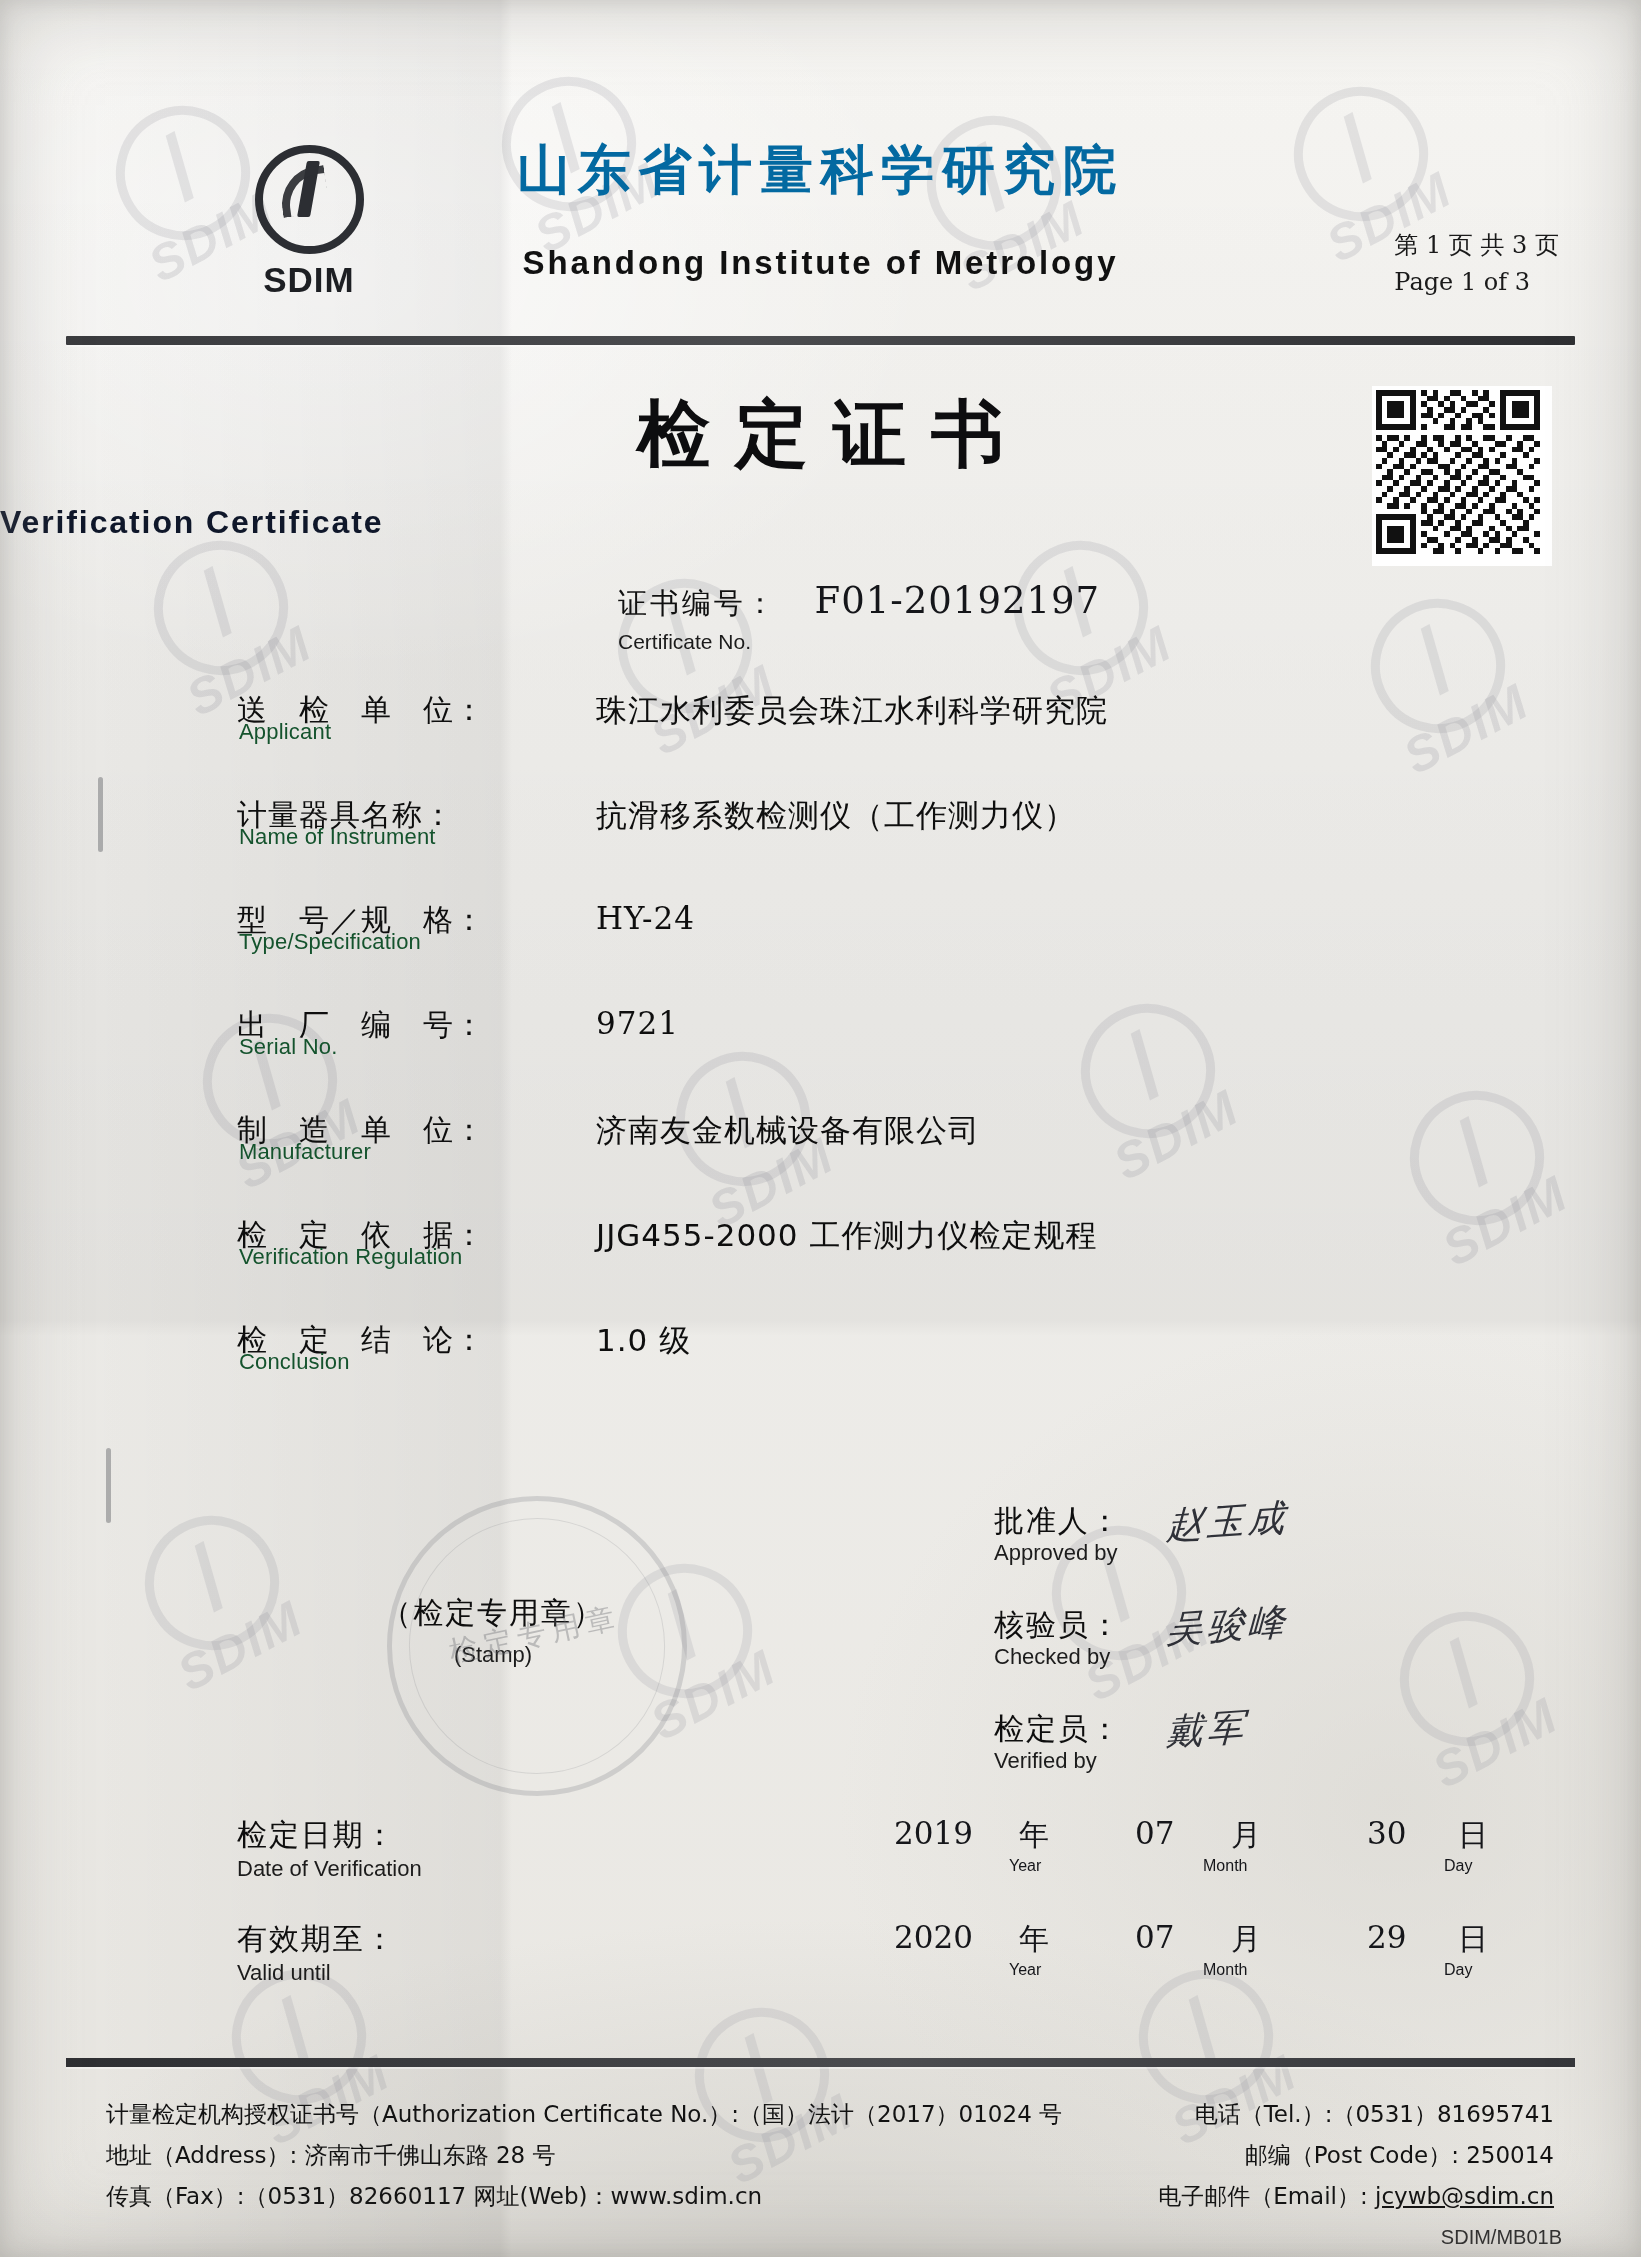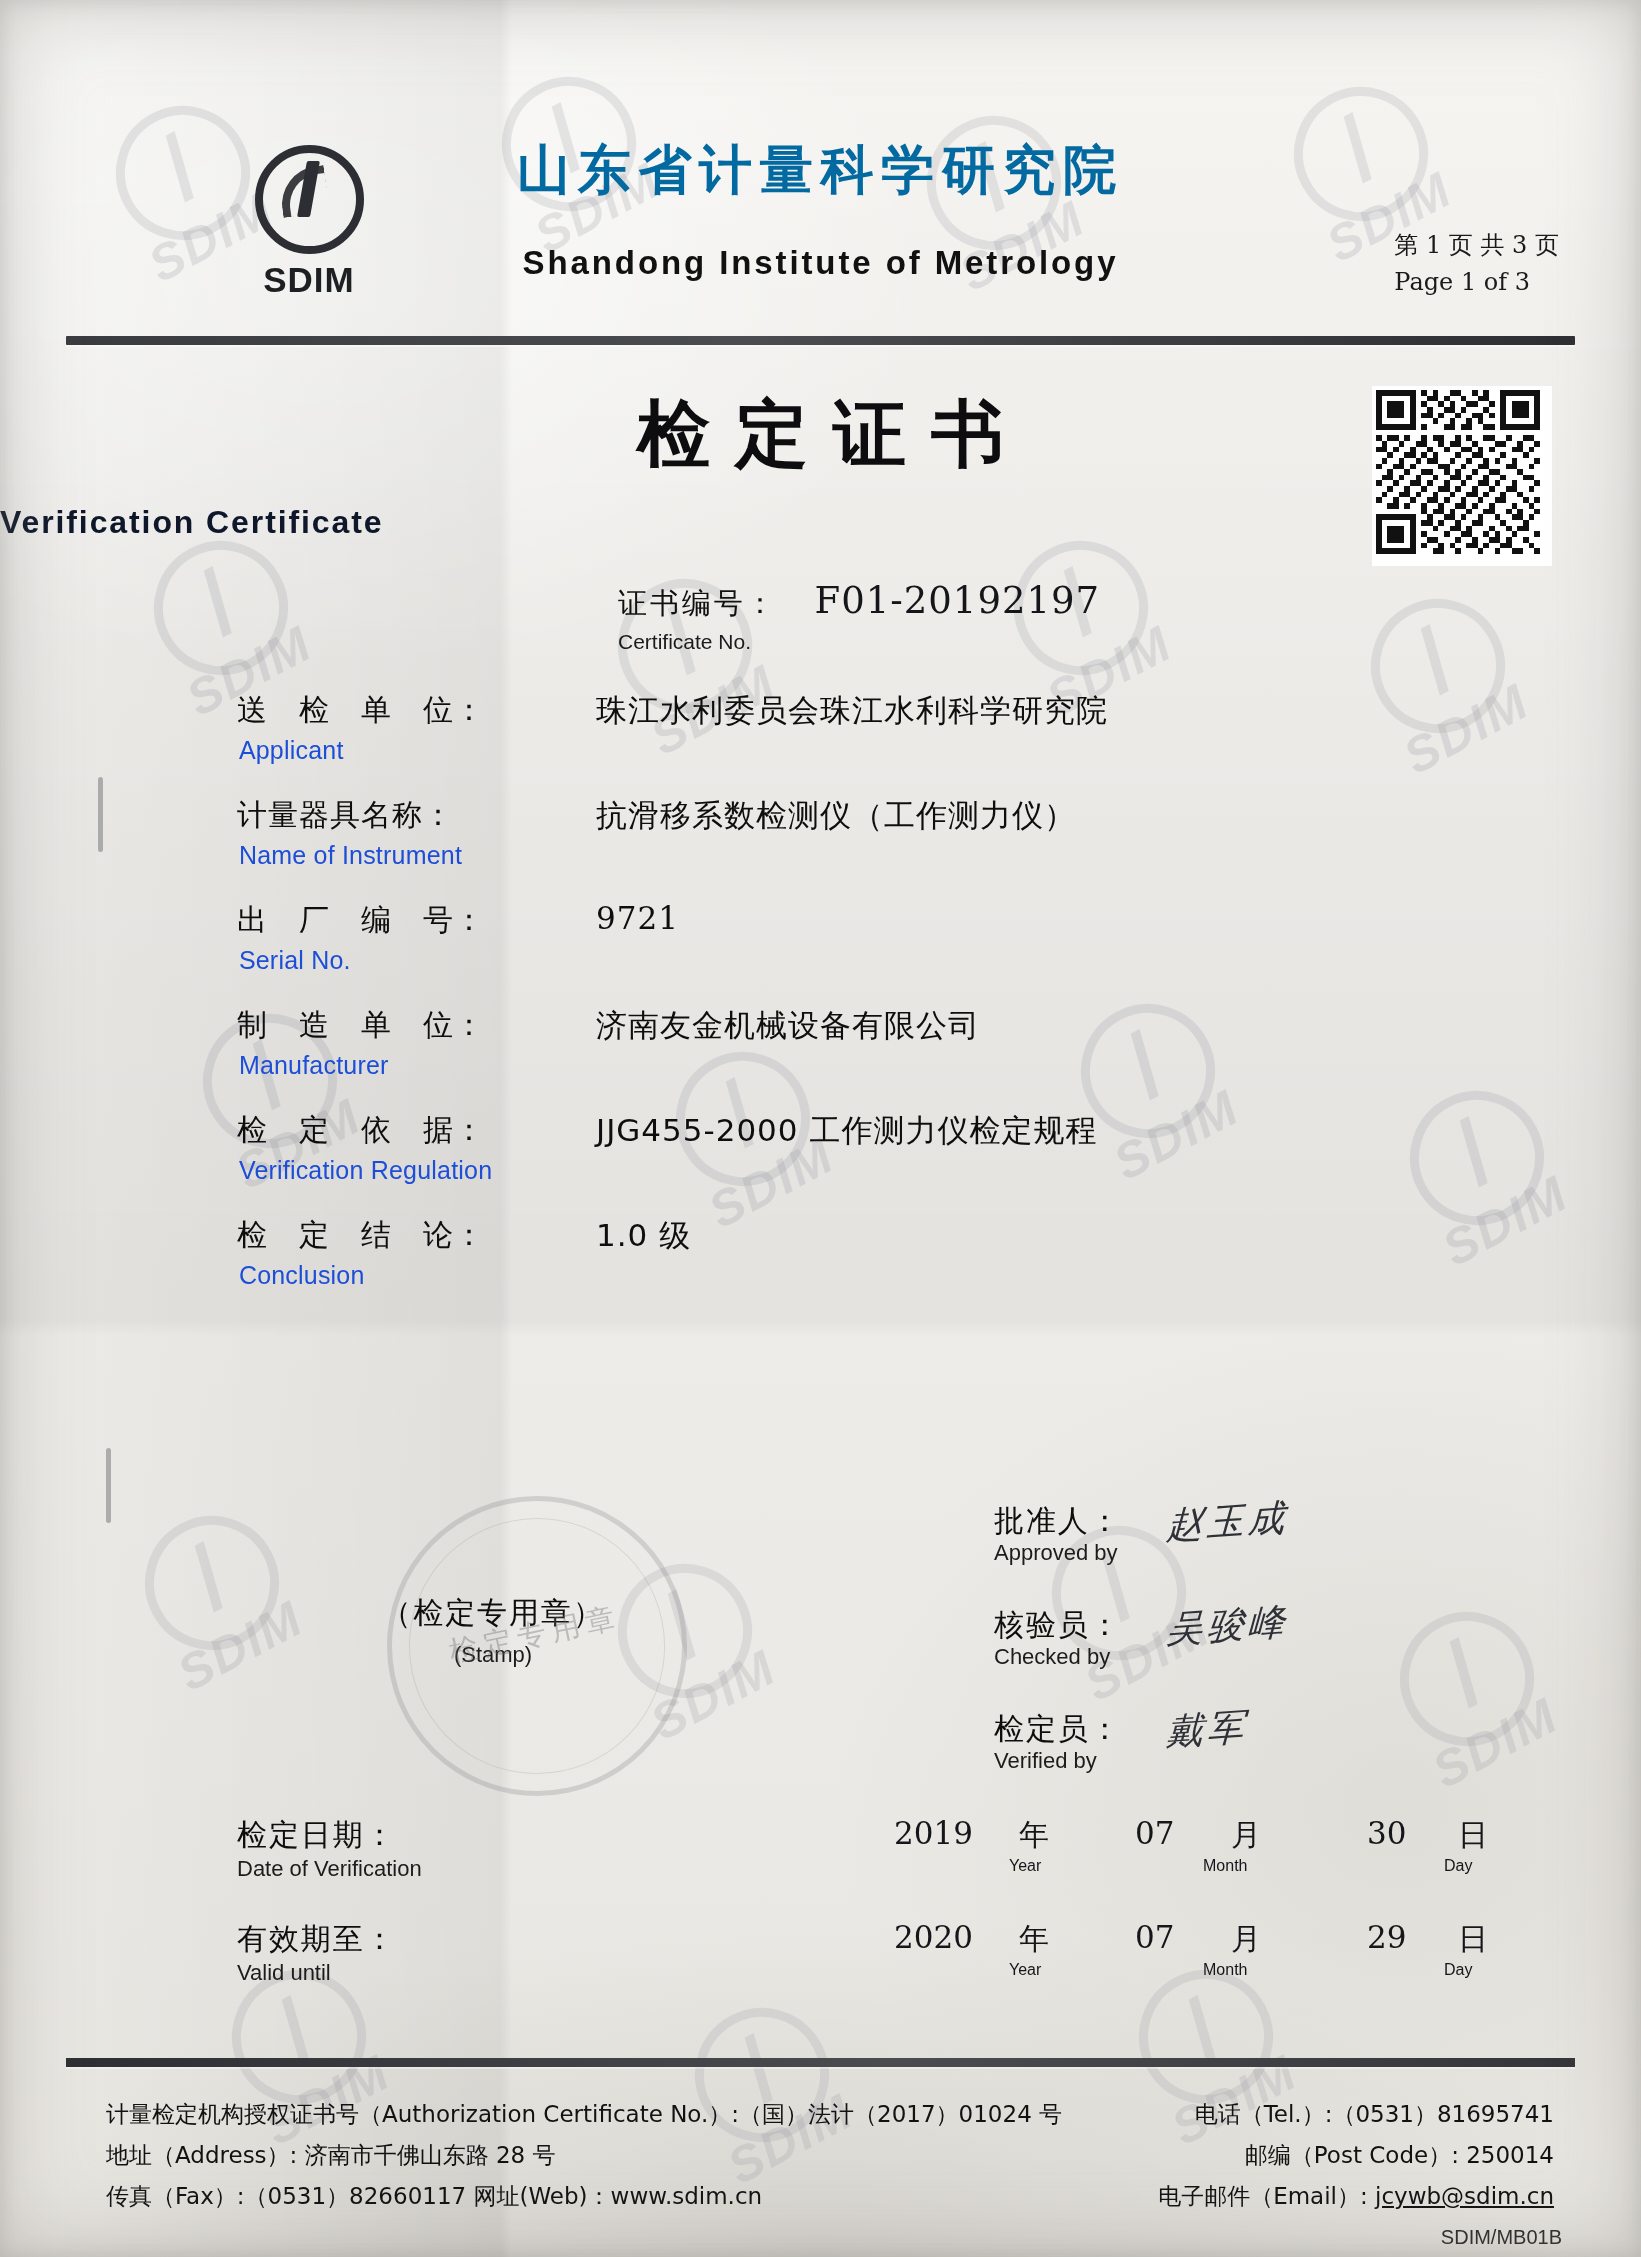--- a/index.html
+++ b/index.html
@@ -254,23 +254,23 @@
     font-size: 31px;
     color: #0e0e0e;
     vertical-align: top;
     letter-spacing: 1px;
     font-family: "DejaVu Sans", sans-serif;
   }
   .f-value.latin { font-family: "DejaVu Serif", serif; }
   .f-label-en {
     position: absolute;
     left: 1.9px;
-    top: 46px;
-    font-size: 25px;
-    color: #1d4ed8;
+    top: 29px;
+    font-size: 22px;
+    color: #14532d;
     letter-spacing: 0.2px;
   }
 
   
   .sign-block {
     position: absolute;
     right: 193px;
     top: 1501px;
     width: 454px;
   }
@@ -783,20 +783,24 @@
   <div class="fields">
     <div class="field">
       <span class="f-label-cn">送　检　单　位：</span><span class="f-value">珠江水利委员会珠江水利科学研究院</span>
       <div class="f-label-en">Applicant</div>
     </div>
     <div class="field">
       <span class="f-label-cn">计量器具名称：</span><span class="f-value">抗滑移系数检测仪（工作测力仪）</span>
       <div class="f-label-en">Name of Instrument</div>
     </div>
     <div class="field">
+      <span class="f-label-cn">型　号／规　格：</span><span class="f-value latin">HY-24</span>
+      <div class="f-label-en">Type/Specification</div>
+    </div>
+    <div class="field">
       <span class="f-label-cn">出　厂　编　号：</span><span class="f-value latin">9721</span>
       <div class="f-label-en">Serial No.</div>
     </div>
     <div class="field">
       <span class="f-label-cn">制　造　单　位：</span><span class="f-value">济南友金机械设备有限公司</span>
       <div class="f-label-en">Manufacturer</div>
     </div>
     <div class="field">
       <span class="f-label-cn">检　定　依　据：</span><span class="f-value">JJG455-2000 工作测力仪检定规程</span>
       <div class="f-label-en">Verification Regulation</div>

